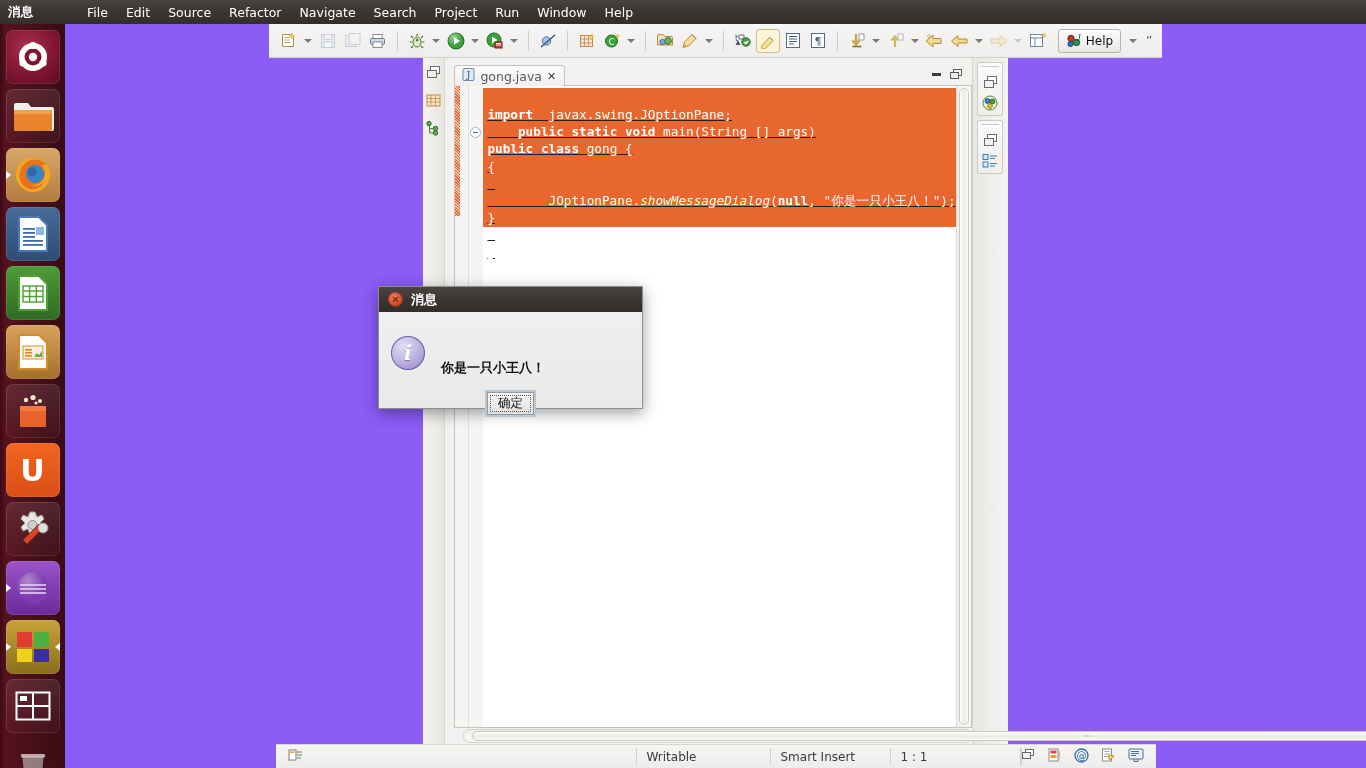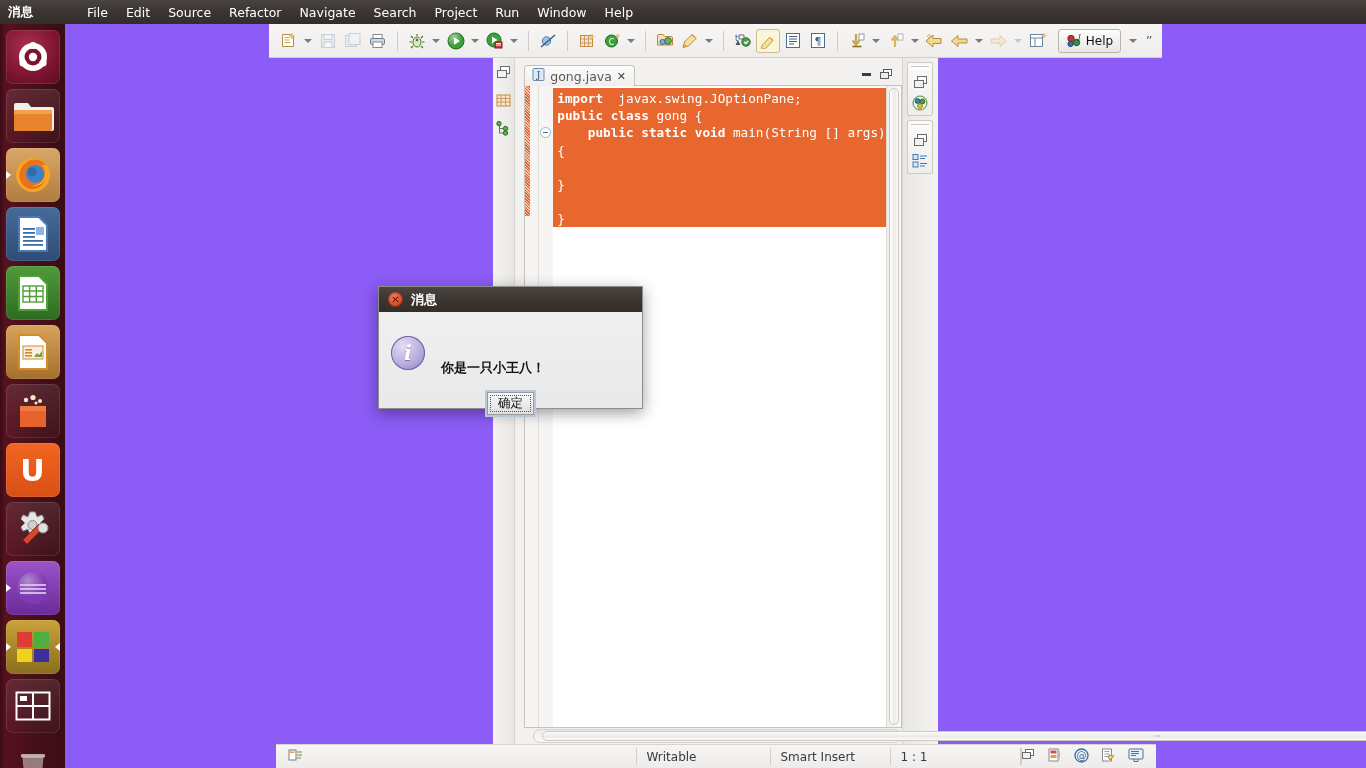--- a/index.html
+++ b/index.html
@@ -107,21 +107,21 @@
 
   .code {
     flex: 1; position: relative; overflow: hidden;
     font-family: "DejaVu Sans Mono", "Liberation Mono", monospace;
     font-size: 12.7px; line-height: 17.2px; color: #222;
   }
   .code-sel {
     position: absolute; left: 0; top: 2px; width: 1157px; height: 139px;
     background: #e8672f;
   }
-  .code-lines { position: relative; padding: 4px 0 0 4px; }
+  .code-lines { position: relative; padding: 20px 0 0 4px; text-decoration: underline; }
   .cl { height: 17.2px; white-space: pre; color: #ffffff; }
   .kw { font-weight: bold; color: #ffffff; }
   .it { font-style: italic; color: #ffffff; }
 
   .vscroll {
     width: 15px; background: linear-gradient(to right,#f1efed,#fbfafa);
     border-left: 1px solid #dedad4; position: relative;
   }
   .vthumb {
     position: absolute; left: 2px; right: 2px; top: 2px; bottom: 2px;
@@ -663,24 +663,25 @@
           <div class="ruler-left">
             <div class="change-bar"></div>
           </div>
           <div class="fold-col">
             <div class="fold-marker"></div>
           </div>
           <div class="code">
             <div class="code-sel"></div>
             <div class="code-lines" id="code-lines">
                 <div class="cl"><span class="kw">import</span><span>  javax.swing.JOptionPane;</span></div>
+                <div class="cl"><span>    </span><span class="kw">public static void</span><span> main(String [] args)</span></div>
                 <div class="cl"><span class="kw">public class</span><span> gong {</span></div>
-                <div class="cl"><span>    </span><span class="kw">public static void</span><span> main(String [] args)</span></div>
                 <div class="cl"><span>{</span></div>
                 <div class="cl">&nbsp;</div>
+                <div class="cl"><span>        JOptionPane.</span><span class="it">showMessageDialog</span><span>(</span><span class="kw">null</span><span>, "你是一只小王八！");</span></div>
                 <div class="cl"><span>}</span></div>
                 <div class="cl">&nbsp;</div>
                 <div class="cl"><span>}</span></div>
               </div>
           </div>
           <div class="vscroll">
             <div class="vthumb"></div>
           </div>
         </div>
 

